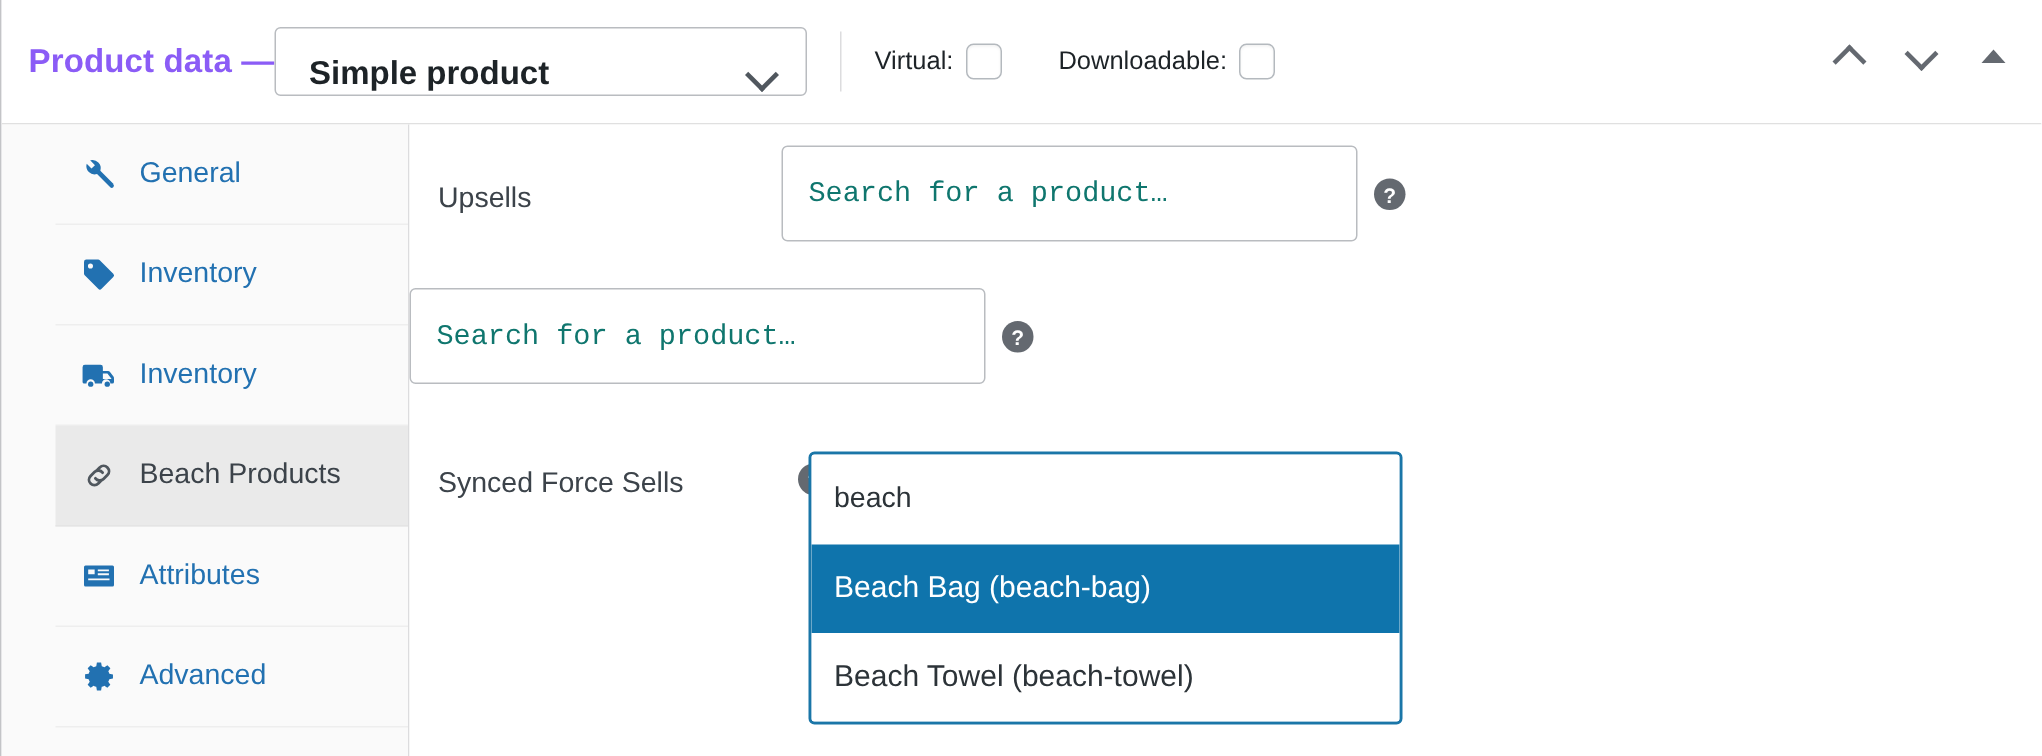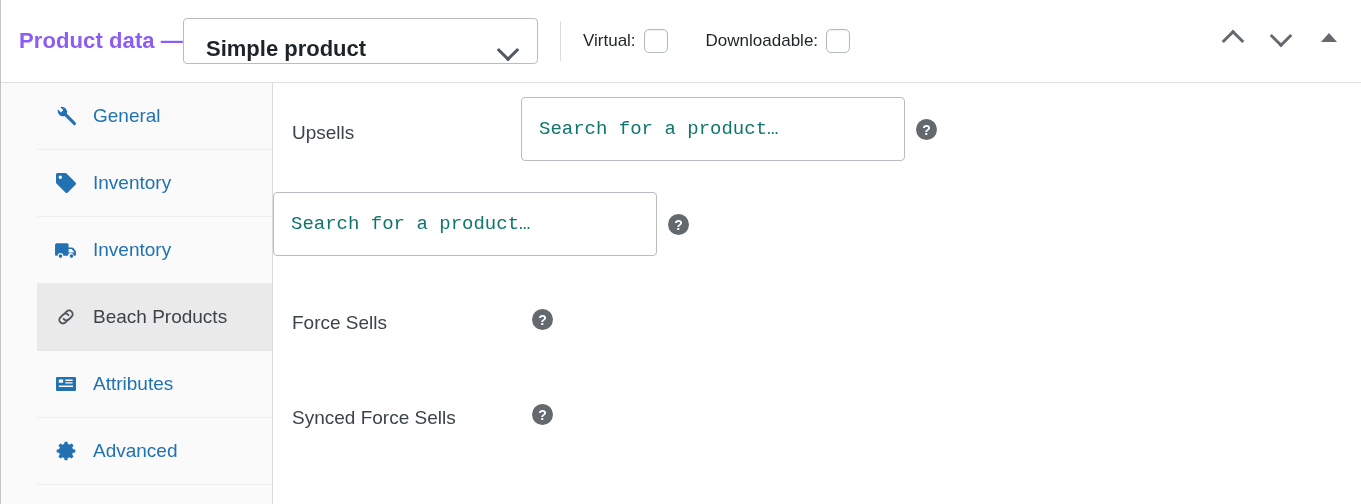--- a/index.html
+++ b/index.html
@@ -414,28 +414,30 @@
         <div class="help-icon">?</div>
       </div>
 
       <div class="field-row">
         <div class="field-control">
           <div class="search-box" title="Search for a product…">Search for a product…</div>
         </div>
         <div class="help-icon">?</div>
       </div>
 
-      <div class="field-row">
-        <div class="field-label">Force Sells</div>
-        <div class="field-control"></div>
-        <div class="help-icon">?</div>
-      </div>
 
       <div class="field-row">
         <div class="field-label">Synced Force Sells</div>
         <div class="field-control"></div>
         <div class="help-icon">?</div>
       </div>
 
+      <div id="combo-wrap">
+        <div id="combo">
+          <div id="combo-input" placeholder="Search for a product…">beach</div>
+          <div class="combo-option selected">Beach Bag (beach-bag)</div>
+          <div class="combo-option">Beach Towel (beach-towel)</div>
+        </div>
+      </div>
 
     </div>
   </div>
 </div>
 
 </body></html>

